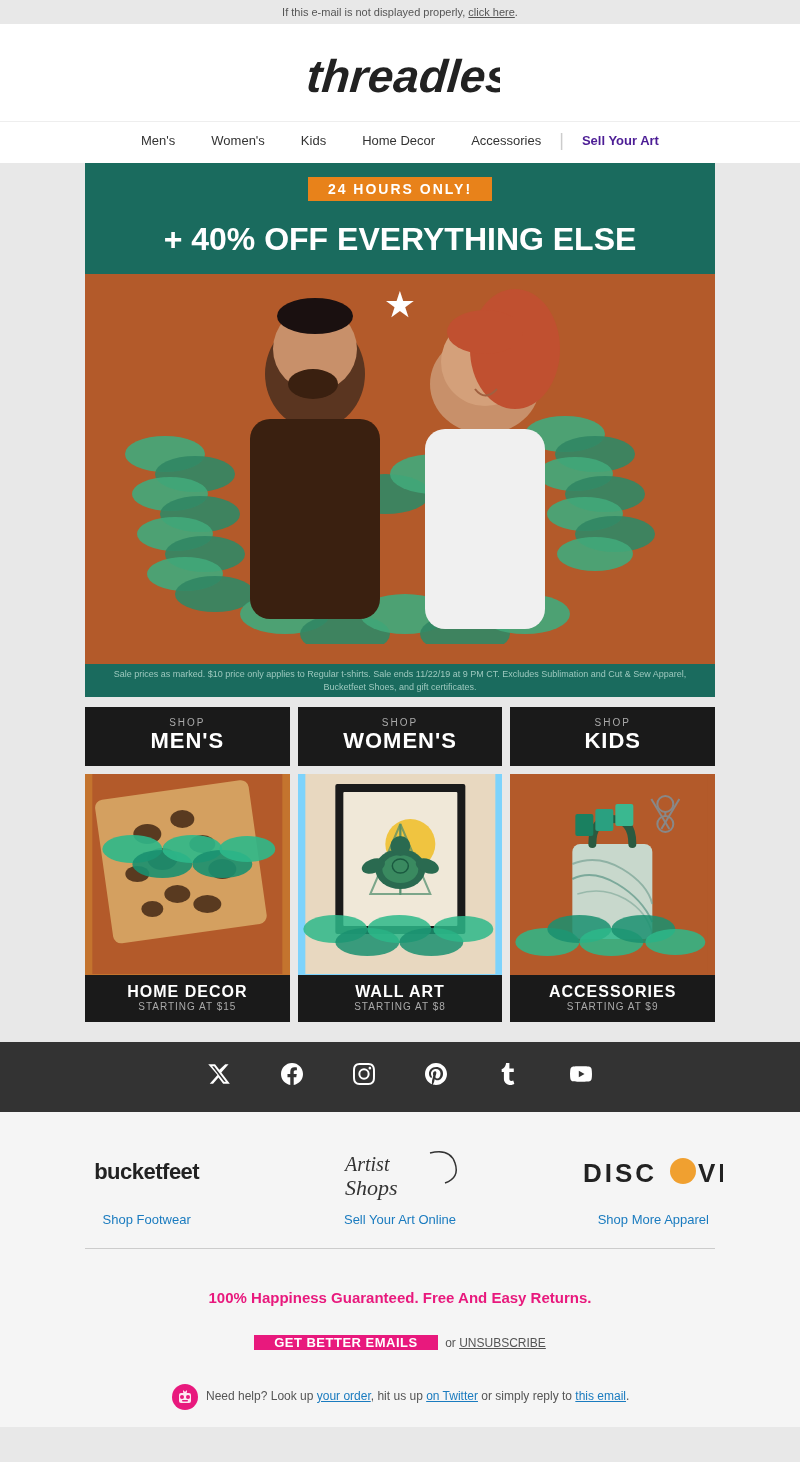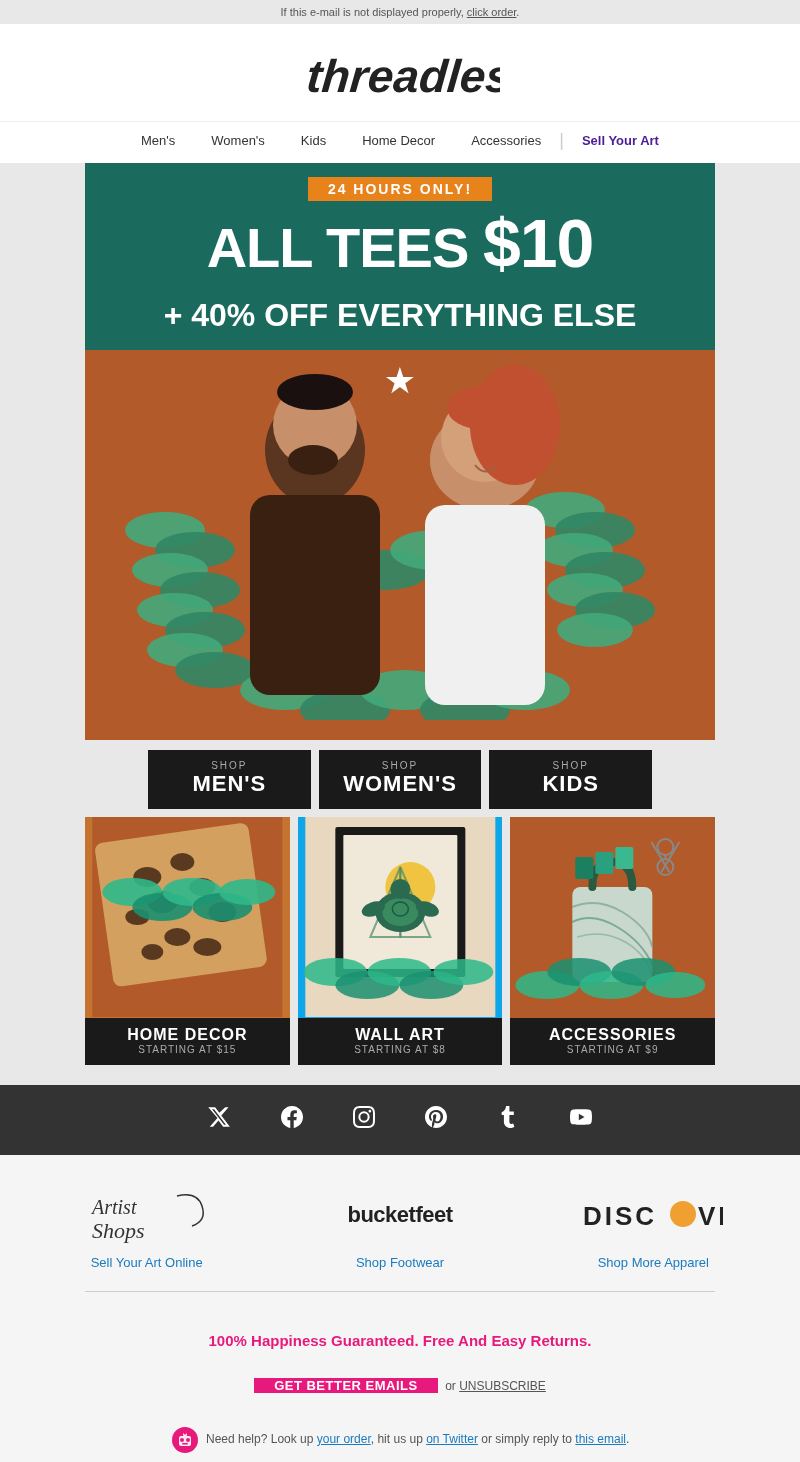--- a/index.html
+++ b/index.html
@@ -66,21 +66,20 @@
       padding: 14px 20px 16px;
       text-align: center;
     }
     .badge-24h {
       background: #e8821a;
       color: #fff;
       font-size: 14px;
       font-weight: bold;
       padding: 4px 20px;
       display: inline-block;
-      margin-bottom: 8px;
       letter-spacing: 2px;
     }
     .hero-title-line1 {
       font-size: 56px;
       font-weight: 900;
       color: #fff;
       line-height: 1;
       text-transform: uppercase;
       letter-spacing: -1px;
     }
@@ -99,21 +98,21 @@
       background: #1a6b5e;
       padding: 4px 10px;
       font-size: 9px;
       color: #9dc8be;
       text-align: center;
       line-height: 1.4;
     }
 
     
     .shop-buttons {
-      width: 504px;
+      width: 630px;
       margin: 10px auto 0;
       display: flex;
       gap: 8px;
     }
     .shop-btn {
       flex: 1;
       background: #1a1a1a;
       padding: 10px 0 12px;
       text-align: center;
       cursor: pointer;
@@ -153,21 +152,21 @@
       width: 100%;
       height: 100%;
       position: relative;
     }
     
     .tile-home-decor {
       background: #c4742e;
     }
     
     .tile-wall-art {
-      background: #0ea5e9;
+      background: #7dd3fc;
     }
     
     .tile-accessories {
       background: #b35a2a;
     }
     .cat-tile-footer {
       position: absolute;
       bottom: 0;
       left: 0; right: 0;
       background: #1a1a1a;
@@ -332,21 +331,21 @@
     .chain-svg {
       position: absolute;
       top: 0; left: 0;
       width: 100%; height: 100%;
     }
   </style>
 </head>
 <body>
 
 <div class="top-bar">
-  <span>If this e-mail is not displayed properly, <a>click order</a>.</span>
+  <span>If this e-mail is not displayed properly, <a>click here</a>.</span>
 </div>
 
 <div class="header">
   <div class="logo-area">
     
     <svg viewBox="0 0 200 65" width="200" height="65">
       <text x="10" y="52" font-family="Arial Black, Arial" font-size="46" font-weight="900" fill="#222" font-style="italic" transform="skewX(-5)">threadless</text>
     </svg>
   </div>
 
@@ -357,23 +356,20 @@
     <a class="nav-item">Home Decor</a>
     <a class="nav-item">Accessories</a>
     <span class="nav-divider">|</span>
     <a class="nav-item nav-item-sell">Sell Your Art</a>
   </nav>
 </div>
 
 <div class="hero">
   <div class="hero-top">
     <div class="badge-24h">24 HOURS ONLY!</div>
-    <div class="hero-title-line1">
-      ALL TEES <span>$10</span>
-    </div>
     <div class="hero-title-line2">+ 40% OFF EVERYTHING ELSE</div>
   </div>
 
   <div class="hero-composite">
 
     <div class="star-shape">★</div>
 
     <svg class="chain-svg" viewBox="0 0 630 390" preserveAspectRatio="none">
 
       <g stroke="#2a9a70" stroke-width="8" fill="none" opacity="0.85">
@@ -425,20 +421,21 @@
       <ellipse cx="400" cy="58" rx="38" ry="22" fill="#c05030"></ellipse>
 
       <rect x="340" y="155" width="120" height="200" rx="20" fill="#f0f0f0"></rect>
 
       <path d="M390 115 Q400 128 412 115" stroke="#a06040" stroke-width="2" fill="none"></path>
     </svg>
 
     <div style="position:absolute;bottom:0;left:0;right:0;height:20px;background:#b35a2a;"></div>
   </div>
 
+  <div class="hero-disclaimer">Sale prices as marked. $10 price only applies to Regular t-shirts. Sale ends 11/22/19 at 9 PM CT. Excludes Sublimation and Cut &amp; Sew Apparel, Bucketfeet Shoes, and gift certificates.</div>
 </div>
 
 <div class="shop-buttons">
   <button class="shop-btn">
     <span class="shop-btn-label">SHOP</span>
     <span class="shop-btn-name">MEN'S</span>
   </button>
   <button class="shop-btn">
     <span class="shop-btn-label">SHOP</span>
     <span class="shop-btn-name">WOMEN'S</span>
@@ -588,36 +585,36 @@
         <path d="M23.495 6.205a3.007 3.007 0 00-2.088-2.088c-1.87-.501-9.396-.501-9.396-.501s-7.507-.01-9.396.501A3.007 3.007 0 00.527 6.205a31.247 31.247 0 00-.522 5.805 31.247 31.247 0 00.522 5.783 3.007 3.007 0 002.088 2.088c1.868.502 9.396.502 9.396.502s7.506 0 9.396-.502a3.007 3.007 0 002.088-2.088 31.247 31.247 0 00.5-5.783 31.247 31.247 0 00-.5-5.805zM9.609 15.601V8.408l6.264 3.602z"></path>
       </svg>
   </a>
 </div>
 
 <div class="partners">
   <div class="partners-row">
 
     <div class="partner-item">
       <div class="partner-logo">
+        <span class="partner-logo-text bucketfeet">bucketfeet</span>
+      </div>
+      <a class="partner-link">Shop Footwear</a>
+    </div>
+
+    <div class="partner-item">
+      <div class="partner-logo">
 
         <svg width="120" height="58" viewBox="0 0 120 58">
           <text x="5" y="28" font-family="Georgia, serif" font-style="italic" font-size="20" fill="#333">Artist</text>
           <text x="5" y="52" font-family="Georgia, serif" font-style="italic" font-size="22" fill="#333">Shops</text>
 
           <path d="M90 10 Q110 5 115 20 Q120 35 105 40" stroke="#333" stroke-width="1.5" fill="none"></path>
         </svg>
       </div>
       <a class="partner-link">Sell Your Art Online</a>
-    </div>
-
-    <div class="partner-item">
-      <div class="partner-logo">
-        <span class="partner-logo-text bucketfeet">bucketfeet</span>
-      </div>
-      <a class="partner-link">Shop Footwear</a>
     </div>
 
     <div class="partner-item">
       <div class="partner-logo">
 
         <svg width="140" height="40" viewBox="0 0 140 40">
           <text x="0" y="30" font-family="Arial Black, Arial" font-size="26" font-weight="900" fill="#222" letter-spacing="3">DISC</text>
 
           <circle cx="100" cy="19" r="13" fill="#f0a030"></circle>
           <text x="115" y="30" font-family="Arial Black, Arial" font-size="26" font-weight="900" fill="#222" letter-spacing="3">VER</text>

